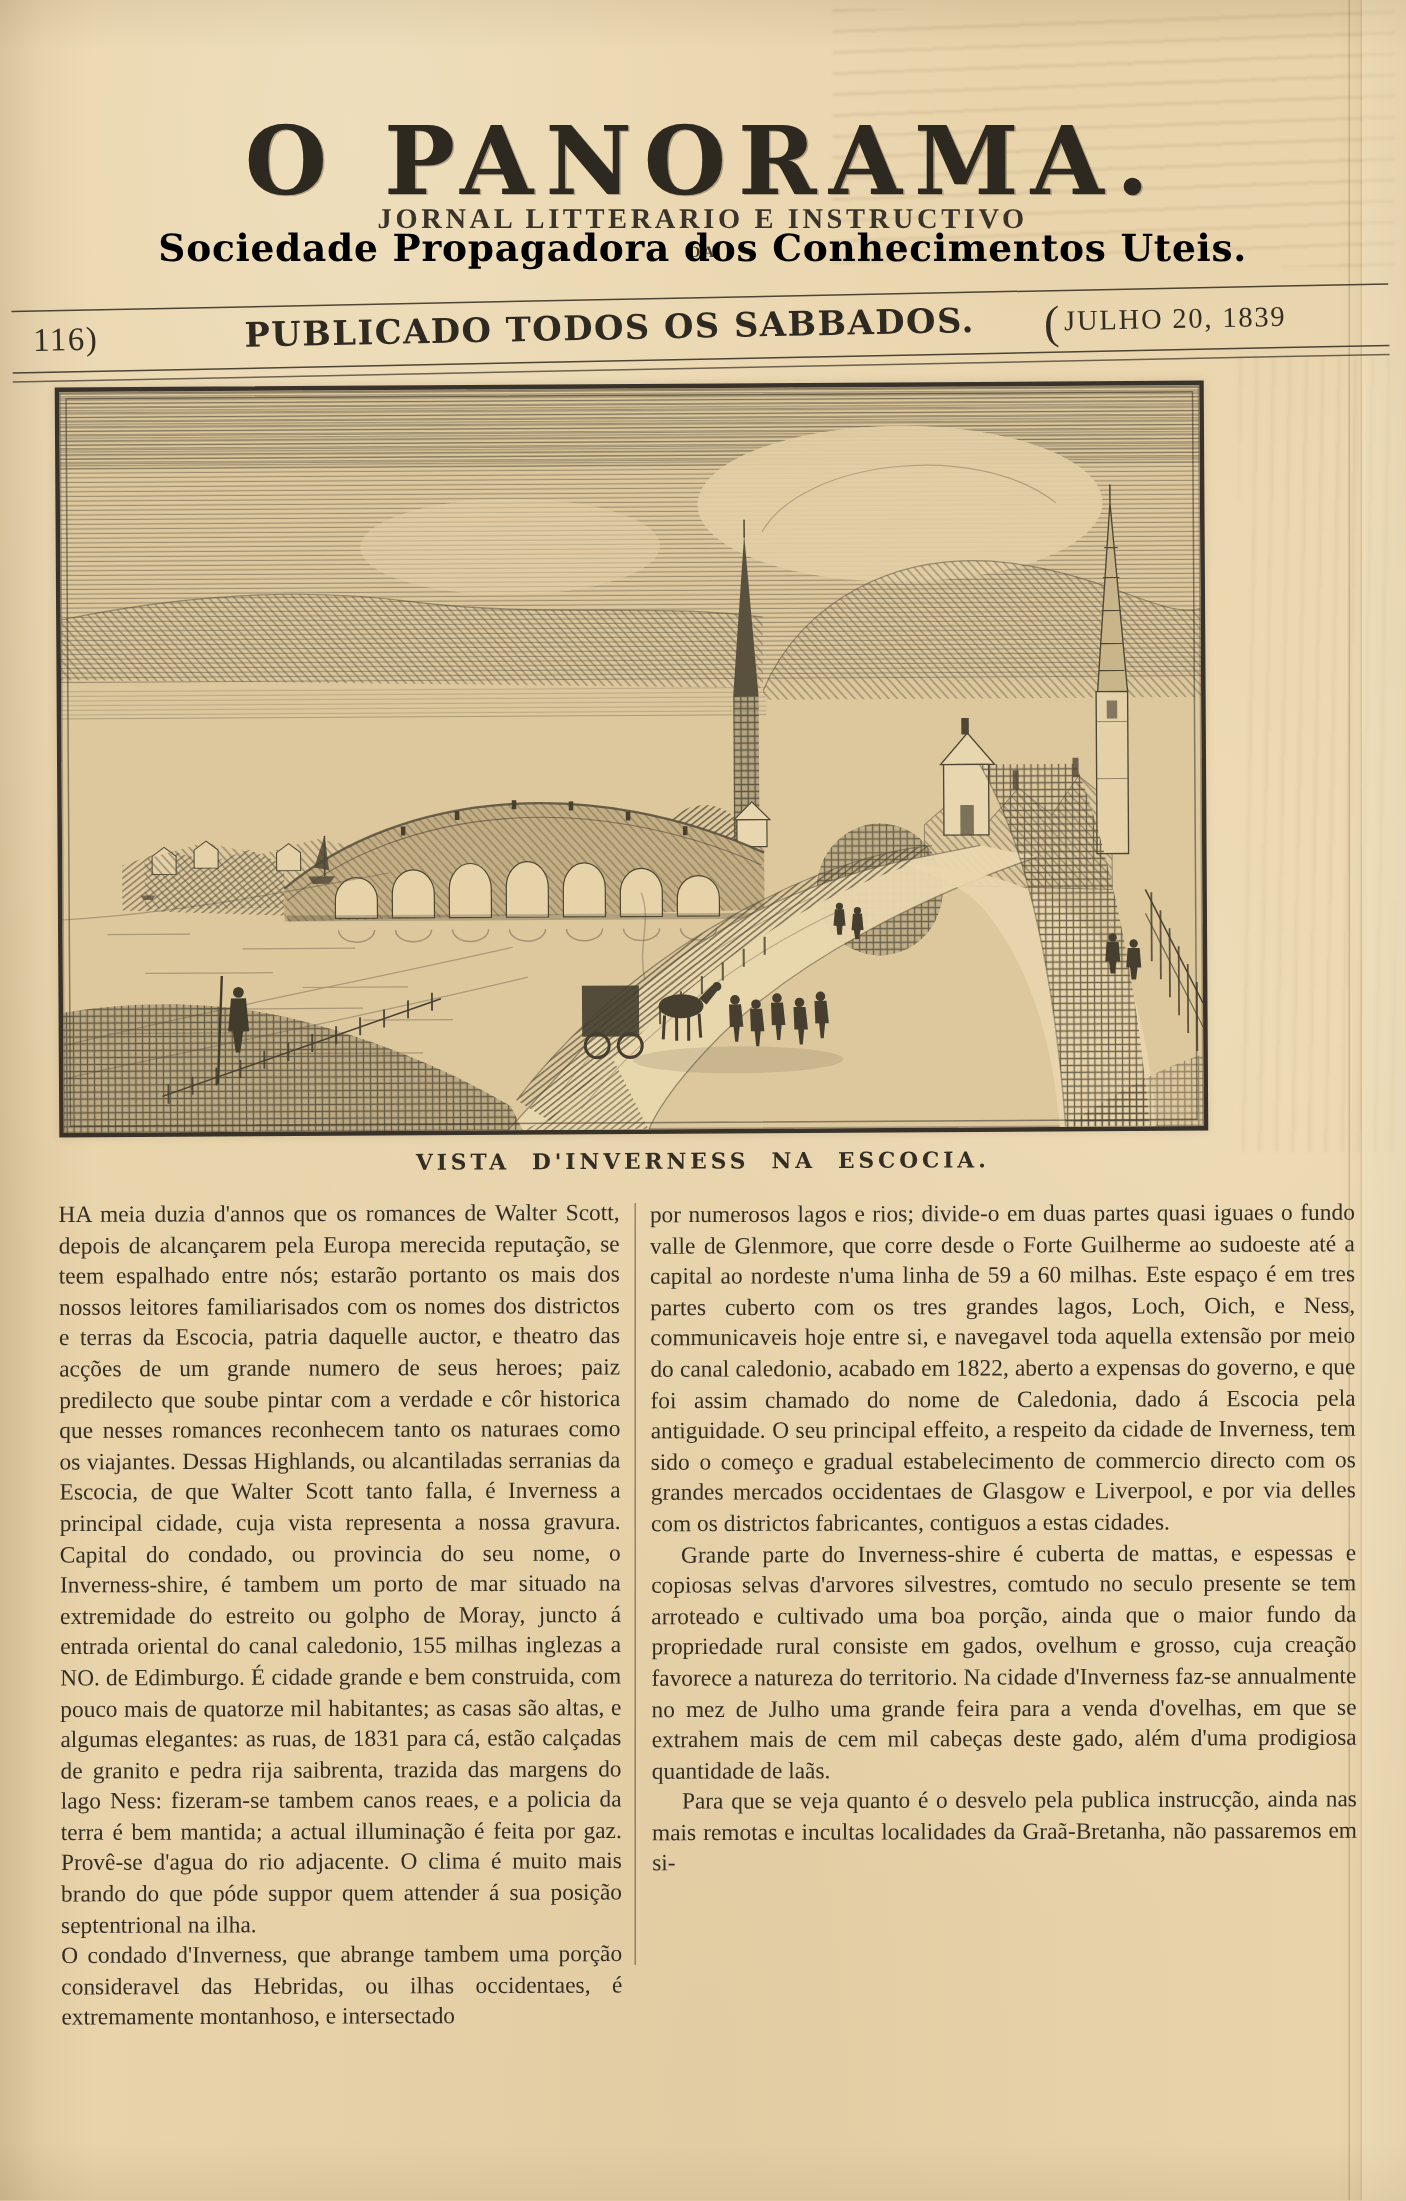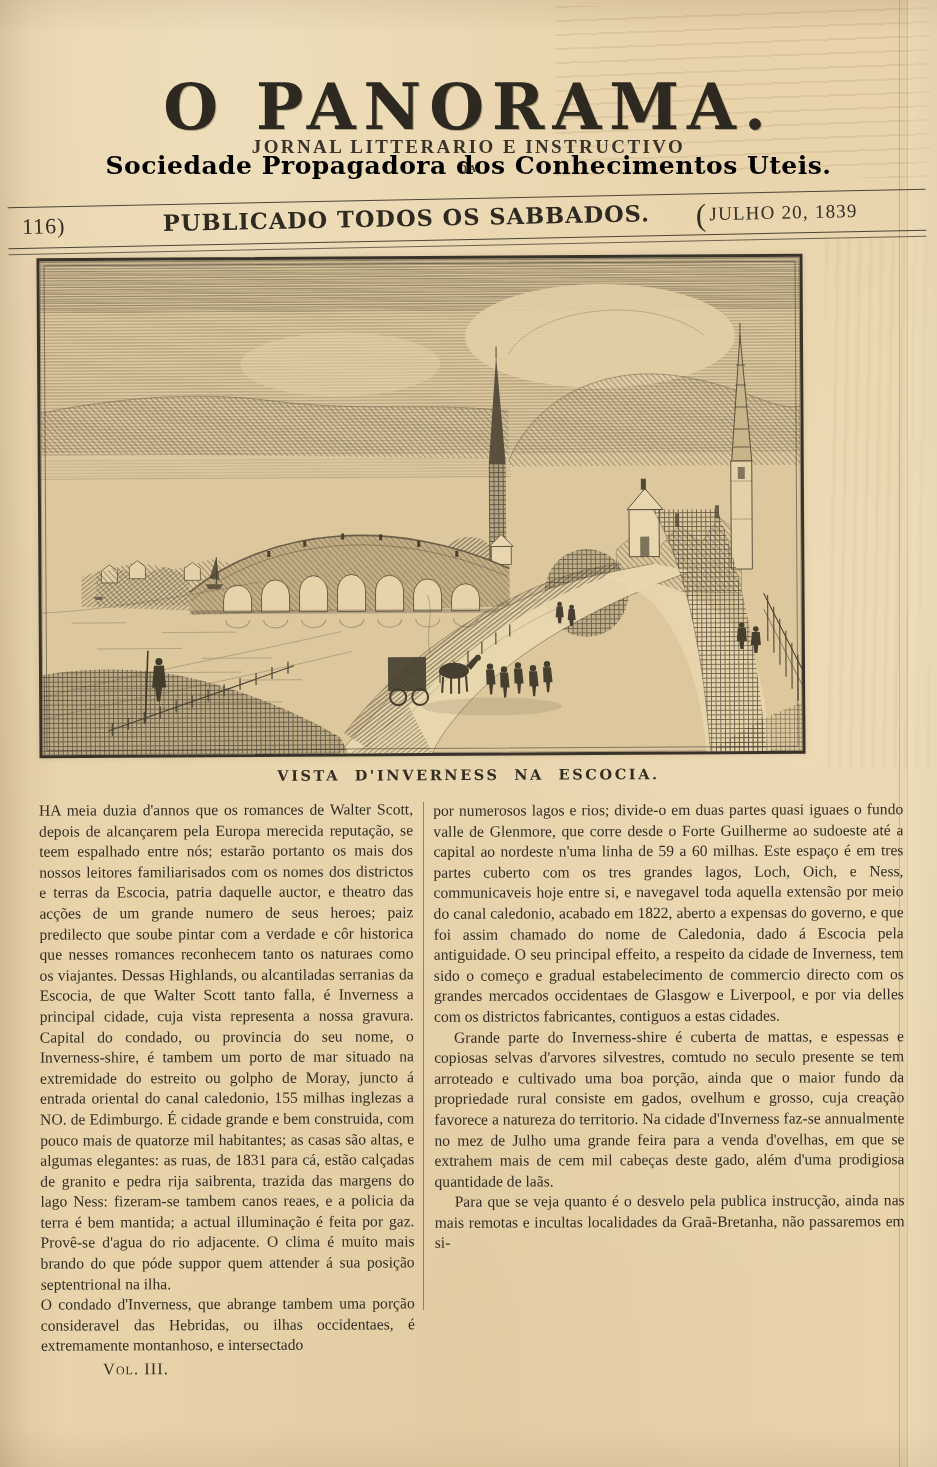--- a/index.html
+++ b/index.html
@@ -295,21 +295,20 @@
     <rect x="4.5" y="4.5" width="751" height="485" fill="none" stroke="#39332a" stroke-width="1" opacity="0.55"></rect>
   </svg>
 </figure>
 
 <figcaption class="abs ctr engraving-caption">VISTA D'INVERNESS NA ESCOCIA.</figcaption>
 
 <main>
   <div class="abs col col-left">
     <p>HA meia duzia d'annos que os romances de Walter Scott, depois de alcançarem pela Europa merecida reputação, se teem espalhado entre nós; estarão portanto os mais dos nossos leitores familiarisados com os nomes dos districtos e terras da Escocia, patria daquelle auctor, e theatro das acções de um grande numero de seus heroes; paiz predilecto que soube pintar com a verdade e côr historica que nesses romances reconhecem tanto os naturaes como os viajantes. Dessas Highlands, ou alcantiladas serranias da Escocia, de que Walter Scott tanto falla, é Inverness a principal cidade, cuja vista representa a nossa gravura. Capital do condado, ou provincia do seu nome, o Inverness-shire, é tambem um porto de mar situado na extremidade do estreito ou golpho de Moray, juncto á entrada oriental do canal caledonio, 155 milhas inglezas a NO. de Edimburgo. É cidade grande e bem construida, com pouco mais de quatorze mil habitantes; as casas são altas, e algumas elegantes: as ruas, de 1831 para cá, estão calçadas de granito e pedra rija saibrenta, trazida das margens do lago Ness: fizeram-se tambem canos reaes, e a policia da terra é bem mantida; a actual illuminação é feita por gaz. Provê-se d'agua do rio adjacente. O clima é muito mais brando do que póde suppor quem attender á sua posição septentrional na ilha.</p>
     <p>O condado d'Inverness, que abrange tambem uma porção consideravel das Hebridas, ou ilhas occidentaes, é extremamente montanhoso, e intersectado</p>
-    <div class="volume-footer">Vol. III.</div>
   </div>
 
   <div class="abs col-divider"></div>
 
   <div class="abs col col-right">
     <p>por numerosos lagos e rios; divide-o em duas partes quasi iguaes o fundo valle de Glenmore, que corre desde o Forte Guilherme ao sudoeste até a capital ao nordeste n'uma linha de 59 a 60 milhas. Este espaço é em tres partes cuberto com os tres grandes lagos, Loch, Oich, e Ness, communicaveis hoje entre si, e navegavel toda aquella extensão por meio do canal caledonio, acabado em 1822, aberto a expensas do governo, e que foi assim chamado do nome de Caledonia, dado á Escocia pela antiguidade. O seu principal effeito, a respeito da cidade de Inverness, tem sido o começo e gradual estabelecimento de commercio directo com os grandes mercados occidentaes de Glasgow e Liverpool, e por via delles com os districtos fabricantes, contiguos a estas cidades.</p>
     <p class="indented">Grande parte do Inverness-shire é cuberta de mattas, e espessas e copiosas selvas d'arvores silvestres, comtudo no seculo presente se tem arroteado e cultivado uma boa porção, ainda que o maior fundo da propriedade rural consiste em gados, ovelhum e grosso, cuja creação favorece a natureza do territorio. Na cidade d'Inverness faz-se annualmente no mez de Julho uma grande feira para a venda d'ovelhas, em que se extrahem mais de cem mil cabeças deste gado, além d'uma prodigiosa quantidade de laãs.</p>
     <p class="indented">Para que se veja quanto é o desvelo pela publica instrucção, ainda nas mais remotas e incultas localidades da Graã-Bretanha, não passaremos em si-</p>
   </div>
 </main>

